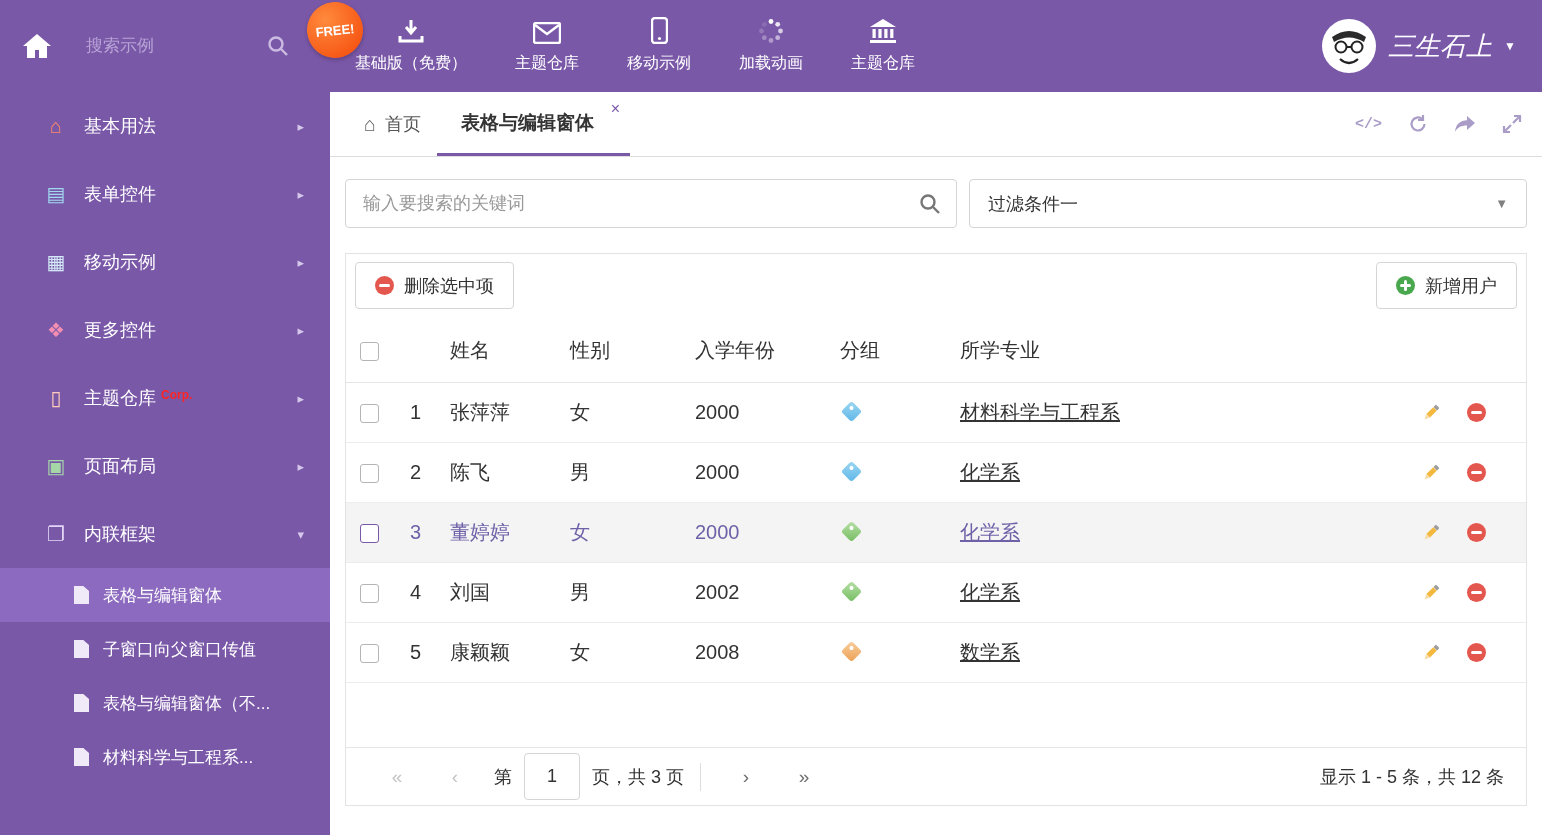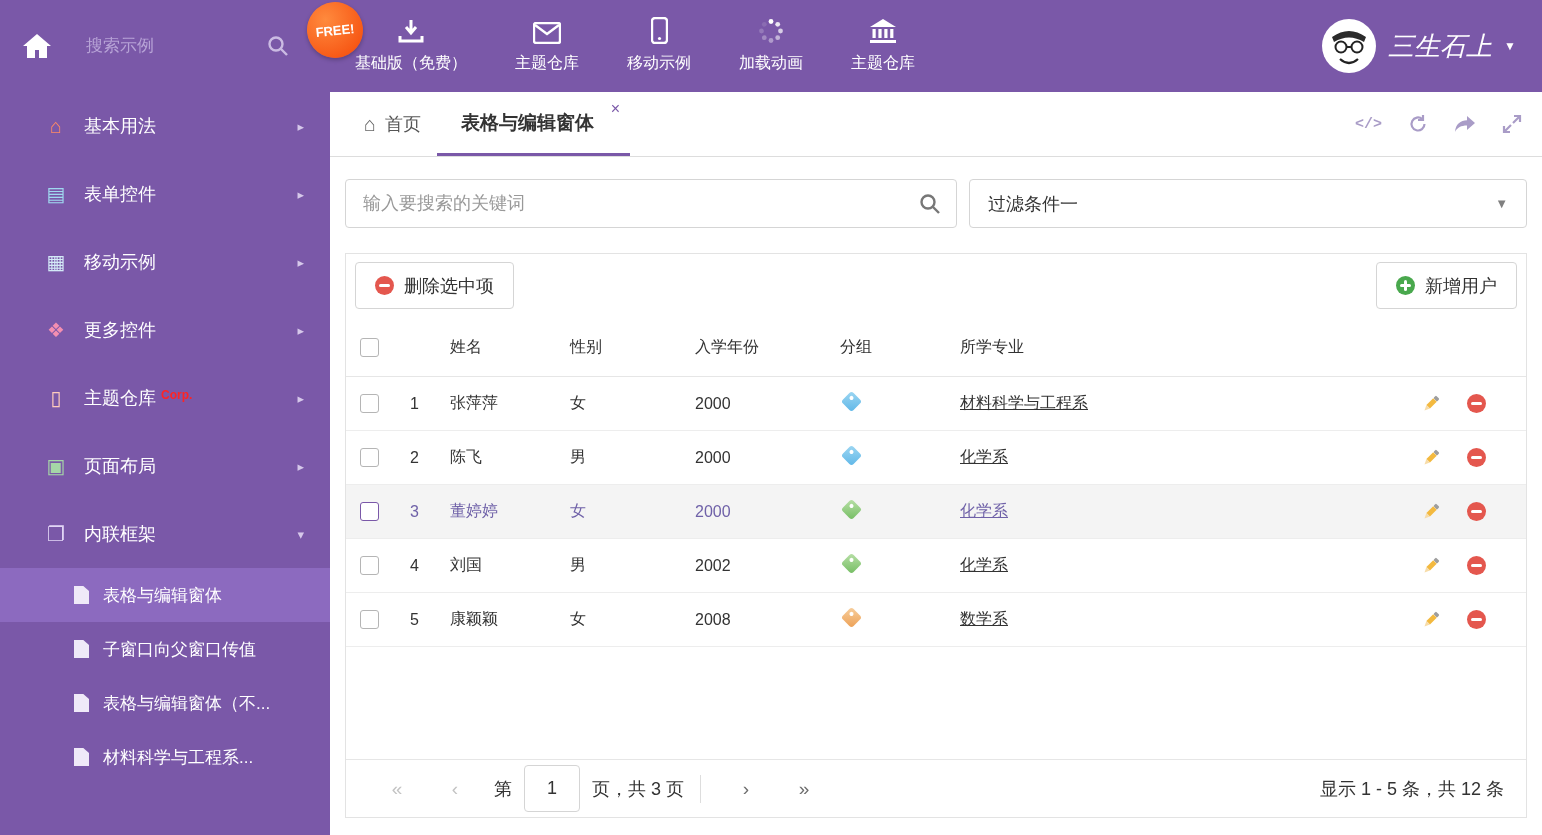--- a/index.html
+++ b/index.html
@@ -51,32 +51,32 @@
   .tool-code{font-size:15px;font-weight:bold;font-family:"Liberation Mono","DejaVu Sans Mono",monospace;}
 
   .filter-row{display:flex;gap:12px;padding:22px 15px 0;flex-shrink:0;}
   .search-box{width:580px;height:47px;border:1px solid #d5d5d5;border-radius:4px;display:flex;align-items:center;padding:0 15px;background:#fff;}
   .search-box input{flex:1;border:none;outline:none;font-size:18px;color:#333;font-family:inherit;}
   .search-box input::placeholder{color:#999;}
   .search-box svg{color:#777;cursor:pointer;}
   .select-box{flex:1;height:47px;border:1px solid #d5d5d5;border-radius:4px;display:flex;align-items:center;padding:0 18px;font-size:18px;color:#333;cursor:pointer;}
   .select-caret{margin-left:auto;color:#808080;font-size:13px;}
 
-  .panel{margin:25px 15px 17px;border:1px solid #e3e3e3;flex:1;display:flex;flex-direction:column;overflow:hidden;}
+  .panel{margin:25px 15px 29px;border:1px solid #e3e3e3;flex:1;display:flex;flex-direction:column;overflow:hidden;}
   .panel-toolbar{padding:8px 9px 10px;display:flex;align-items:center;flex-shrink:0;}
   .btn{height:47px;border:1px solid #d5d5d5;border-radius:4px;background:#fff;display:flex;align-items:center;gap:10px;padding:0 19px;font-size:18px;color:#333;cursor:pointer;font-family:inherit;}
   .btn-add{margin-left:auto;}
   .ico-minus,.ico-plus{width:19px;height:19px;border-radius:50%;position:relative;flex-shrink:0;display:inline-block;}
   .ico-minus{background:#e4574e;}
   .ico-minus::after{content:"";position:absolute;left:4px;right:4px;top:8px;height:3px;background:#fff;border-radius:2px;}
   .ico-plus{background:#49a84d;}
   .ico-plus::before{content:"";position:absolute;left:4px;right:4px;top:8px;height:3px;background:#fff;border-radius:2px;}
   .ico-plus::after{content:"";position:absolute;top:4px;bottom:4px;left:8px;width:3px;background:#fff;border-radius:2px;}
 
-  .grid{width:100%;border-collapse:collapse;table-layout:fixed;font-size:16px;color:#333;}
+  .grid{width:100%;border-collapse:collapse;table-layout:fixed;font-size:20px;color:#333;}
   .grid th{font-weight:normal;text-align:left;padding:18px 10px;border-bottom:1px solid #e6e6e6;}
   .grid td{padding:16px 10px;border-bottom:1px solid #ededed;}
   .cb{width:17px;height:17px;border:1px solid #b5b5b5;border-radius:3px;background:#fff;display:inline-block;vertical-align:middle;cursor:pointer;}
   .row-selected td{background:#f4f4f4;color:#6f61a8;}
   .row-selected .cb{border-color:#7a58a8;}
   .major-link{color:inherit;text-decoration:underline;cursor:pointer;}
   .tag{width:15px;height:15px;border-radius:3px;transform:rotate(45deg);display:inline-block;position:relative;margin-left:4px;}
   .tag::after{content:"";position:absolute;width:4px;height:4px;border-radius:50%;background:#fff;top:2.5px;left:2.5px;}
   .tag-blue{background:linear-gradient(135deg,#9ed7f2,#5fb7e8);}
   .tag-green{background:linear-gradient(135deg,#b9e0a8,#74bd62);}

